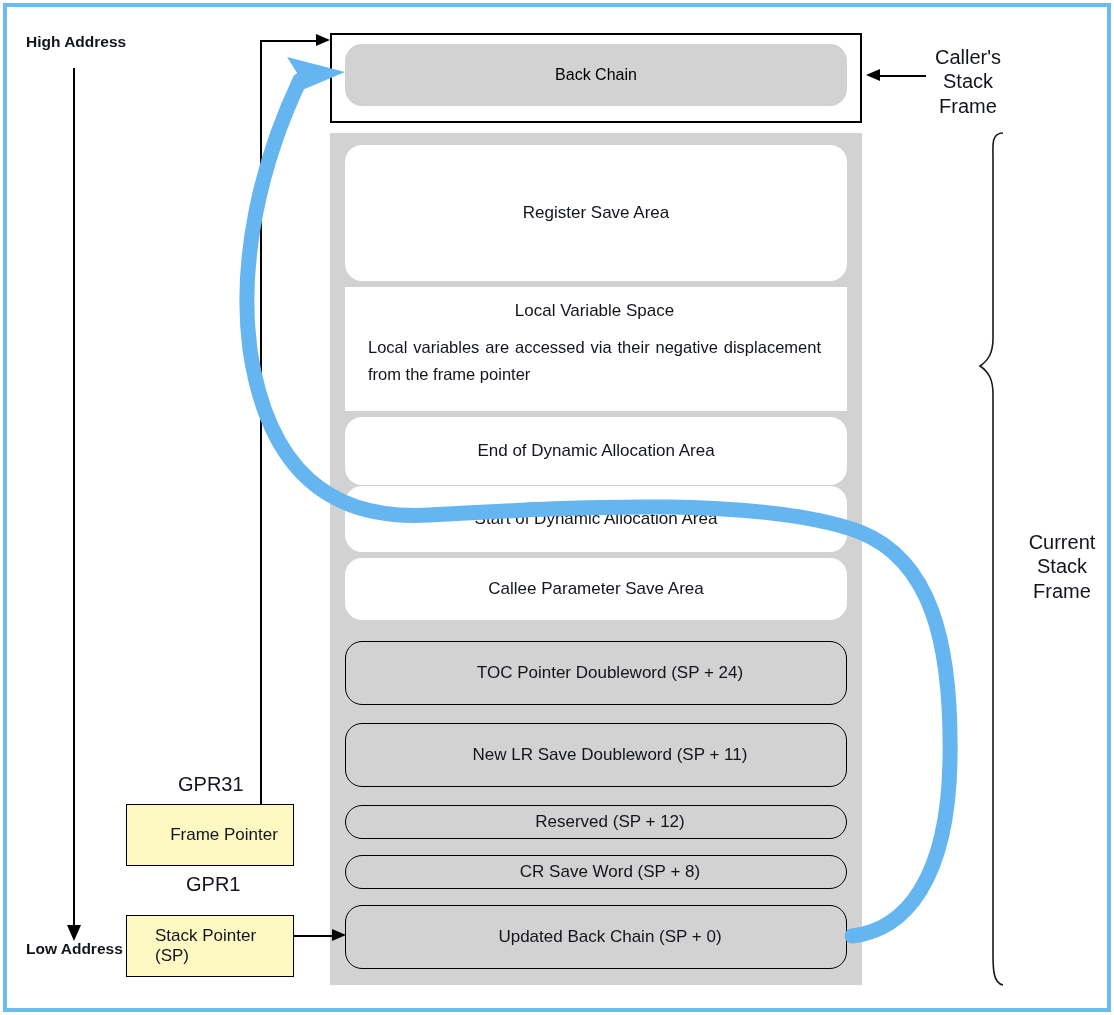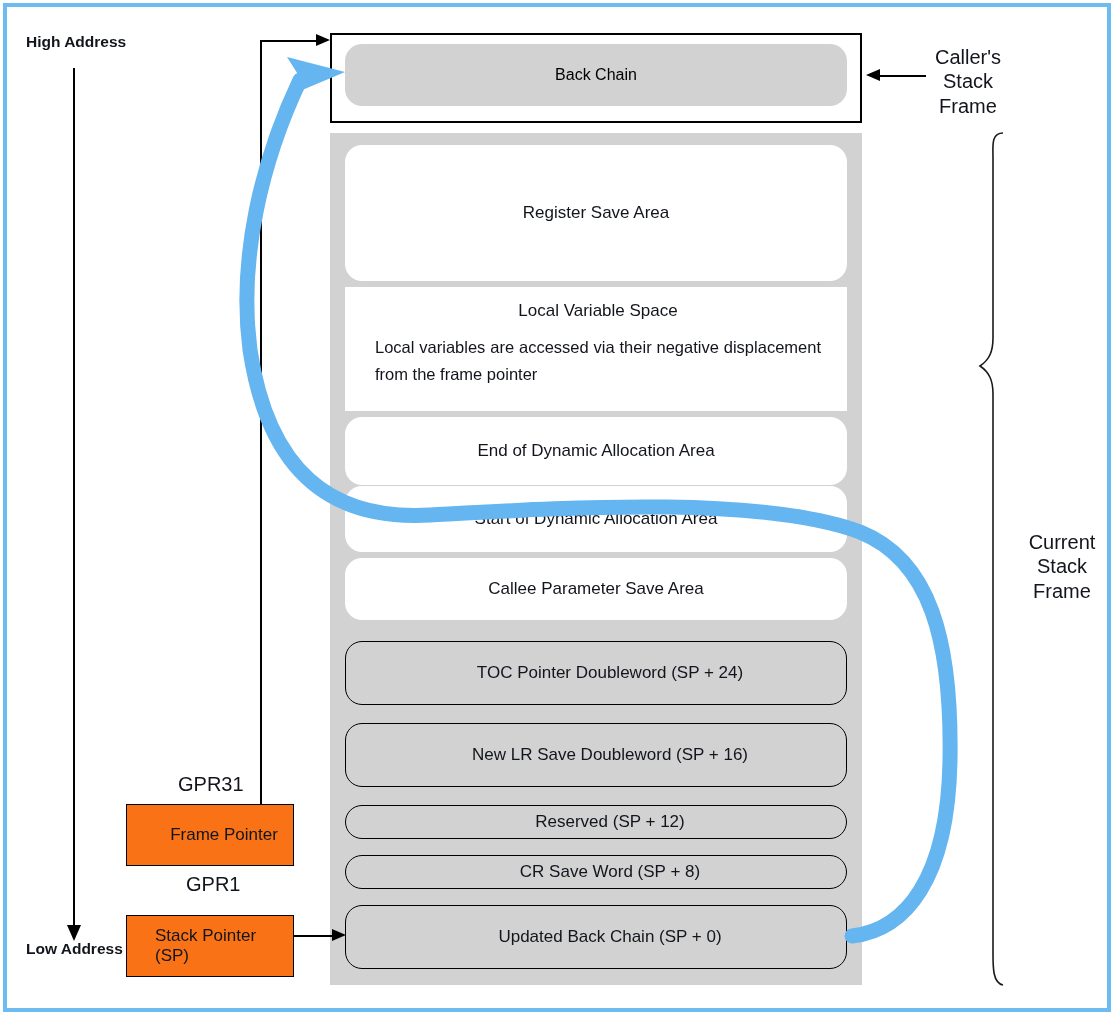--- a/index.html
+++ b/index.html
@@ -103,21 +103,21 @@
     padding-left: 28px;
   }
   .cell-text {
     text-align: center;
     border-radius: 17px;
   }
 
   
   #cell-local {
     display: block;
-    padding: 14px 26px 10px 30px;
+    padding: 14px 26px 10px 23px;
   }
   #local-title {
     text-align: center;
     font-size: 17px;
     margin-bottom: 13px;
   }
   #local-para {
     text-align: justify;
     text-align-last: left;
     font-size: 16.5px;
@@ -141,21 +141,21 @@
     height: 0;
     border-left: 7px solid transparent;
     border-right: 7px solid transparent;
     border-top: 16px solid #000000;
   }
 
   
   .reg-box {
     position: absolute;
     border: 1.6px solid #000000;
-    background: #f97316;
+    background: #fef9c3;
     display: flex;
     align-items: center;
     justify-content: center;
     font-size: 17px;
     color: #12151c;
     box-sizing: border-box;
     padding-left: 28px;
   }
   #frame-pointer-box {
     left: 126px;
@@ -282,21 +282,21 @@
     </div>
 
     <div class="cell cell-white cell-text" style="top:284px; height:68px;">End of Dynamic Allocation Area</div>
 
     <div class="cell cell-white cell-text" style="top:353px; height:66px;">Start of Dynamic Allocation Area</div>
 
     <div class="cell cell-white cell-text" style="top:425px; height:62px;">Callee Parameter Save Area</div>
 
     <div class="cell cell-gray cell-text" style="top:508px; height:64px;">TOC Pointer Doubleword (SP + 24)</div>
 
-    <div class="cell cell-gray cell-text" style="top:590px; height:64px;">New LR Save Doubleword (SP + 16)</div>
+    <div class="cell cell-gray cell-text" style="top:590px; height:64px;">New LR Save Doubleword (SP + 11)</div>
 
     <div class="cell cell-gray cell-text" style="top:672px; height:34px;">Reserved (SP + 12)</div>
 
     <div class="cell cell-gray cell-text" style="top:722px; height:34px;">CR Save Word (SP + 8)</div>
 
     <div class="cell cell-gray cell-text" style="top:772px; height:64px;">Updated Back Chain (SP + 0)</div>
   </div>
 
   <svg id="brace-svg" viewBox="0 0 1114 1015" xmlns="http://www.w3.org/2000/svg">
     <path d="M 1003 133

